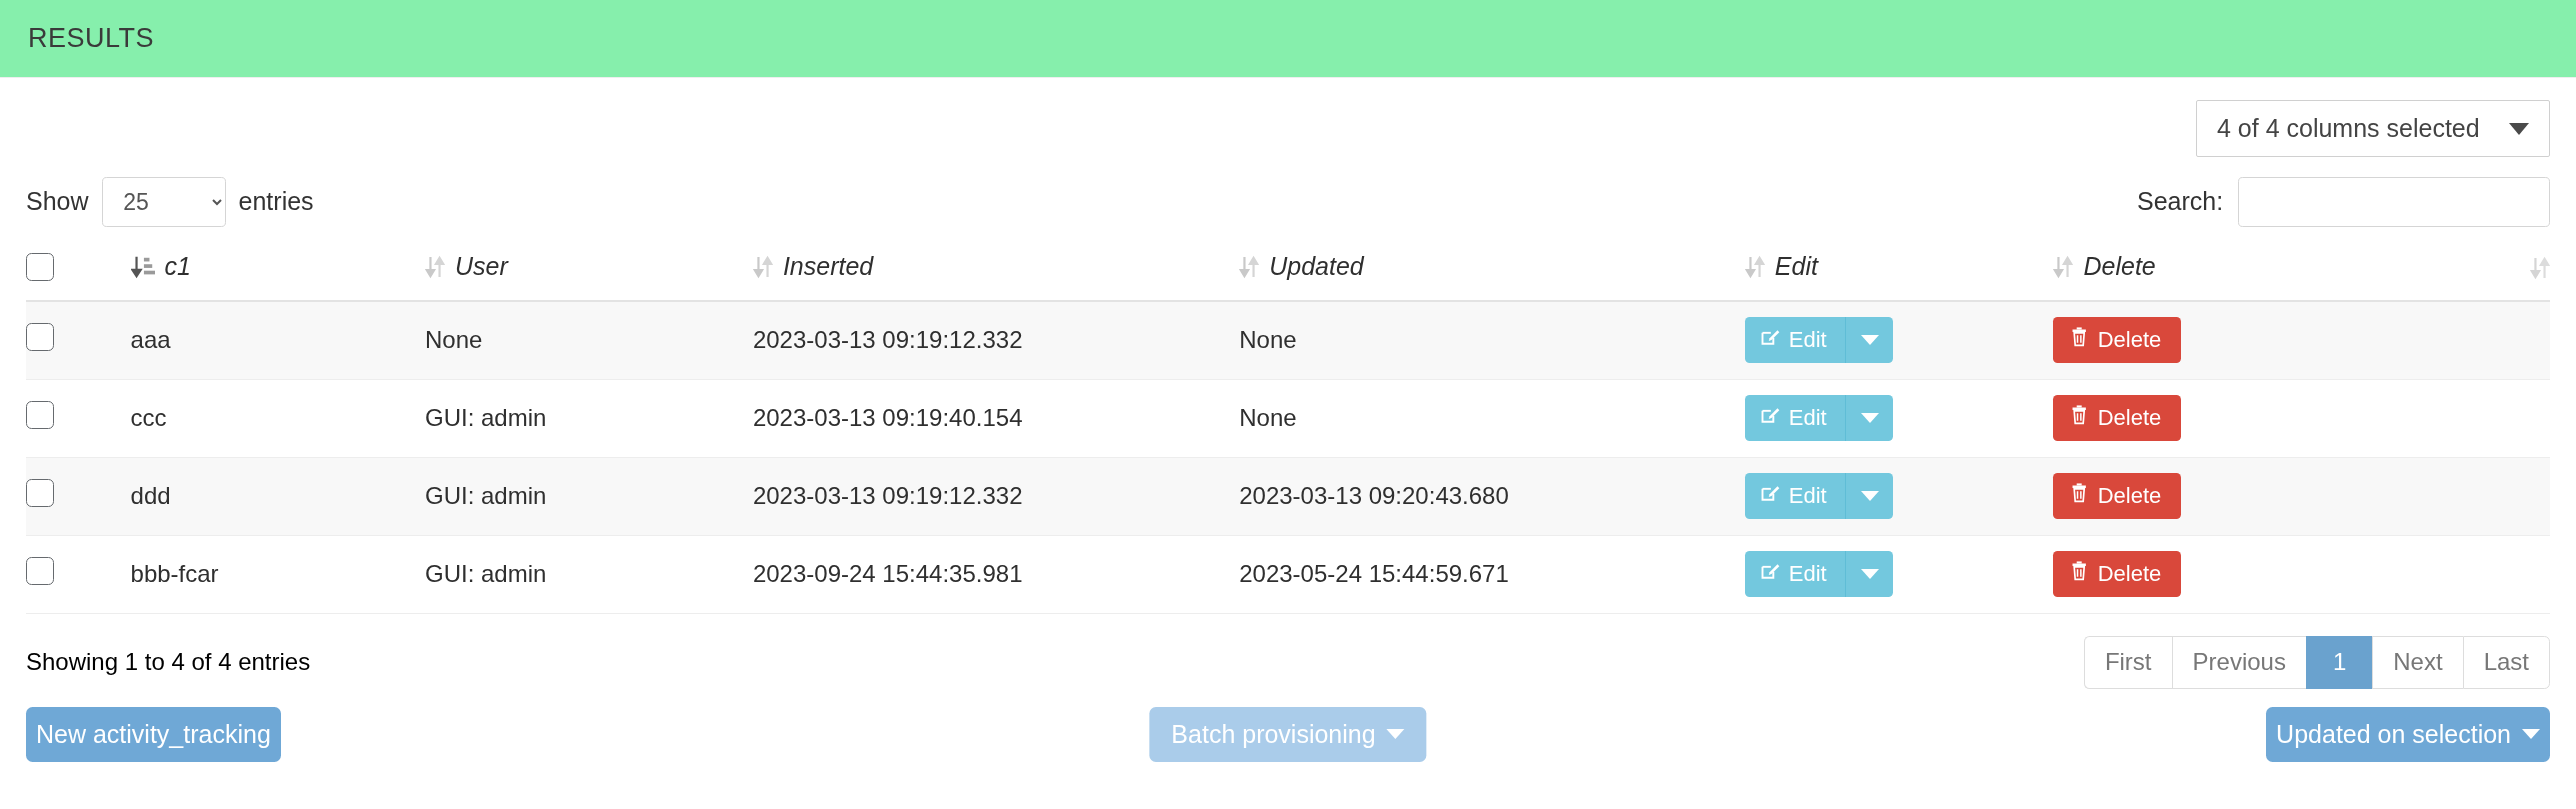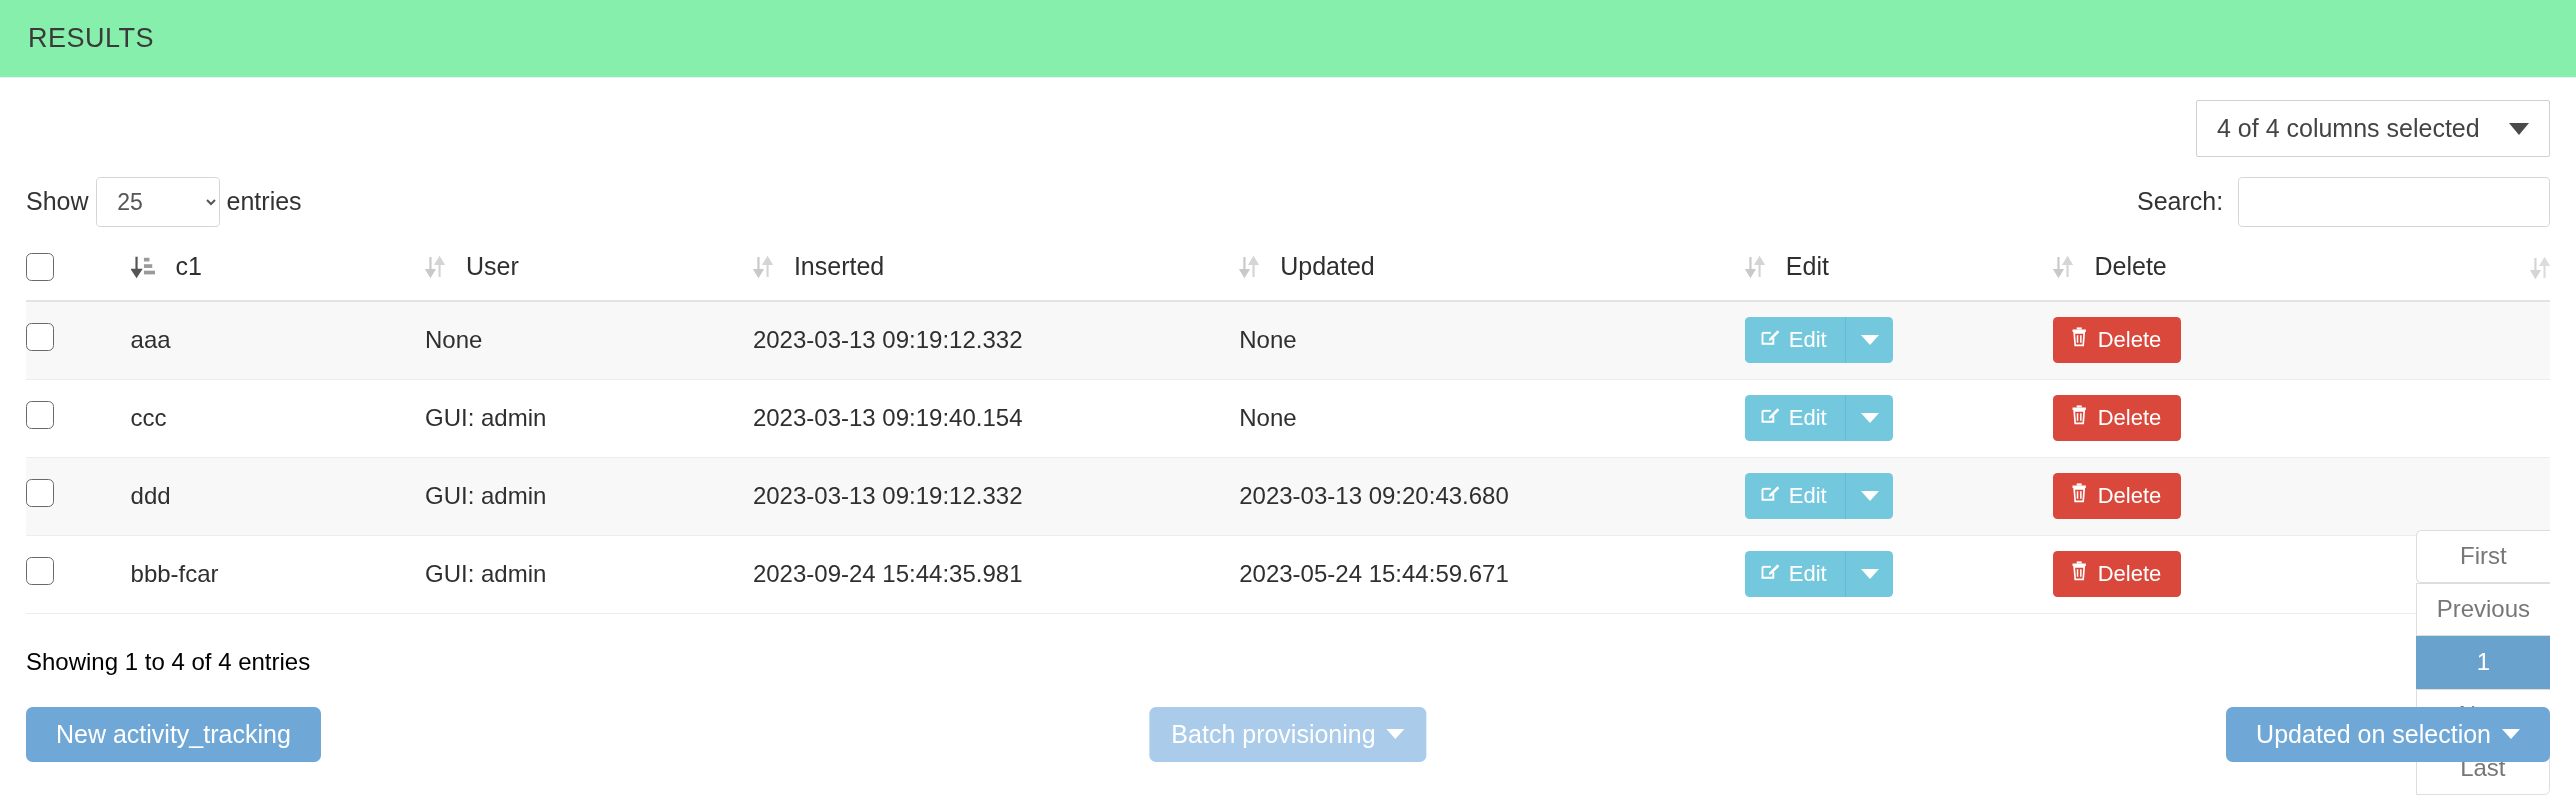--- a/index.html
+++ b/index.html
@@ -76,21 +76,21 @@
     margin-top: 18.4px;
     height: 53px;
   }
   .show-entries {
     display: flex;
     align-items: center;
     font-size: 25px;
     color: #333333;
   }
   .length-select {
-    margin: 0 7px;
+    margin: 0 13px;
     width: 124px;
     height: 50px;
     font-size: 23px;
     font-family: "Liberation Sans", sans-serif;
     color: #555555;
     border: 1.8px solid #d5d5d5;
     border-radius: 4.6px;
     background: #ffffff;
     padding-left: 16.6px;
     box-sizing: border-box;
@@ -132,21 +132,21 @@
   table.dt td {
     font-size: 24px;
     color: #2f2f2f;
     padding: 0;
     height: 77px;
     vertical-align: middle;
     border-bottom: 1.8px solid #ededed;
   }
   tr.odd td { background: #f8f8f8; }
   tr.even td { background: #ffffff; }
-  .th-inner { display: flex; align-items: center; gap: 21px; }
+  .th-inner { display: flex; align-items: center; gap: 10px; font-style: italic; }
   .col-check  { width: 103px; }
   .col-c1     { width: 290px; }
   .col-user   { width: 323px; }
   .col-ins    { width: 479px; }
   .col-upd    { width: 498px; }
   .col-edit   { width: 304px; }
   .col-del    { width: 369px; }
   .col-extra  { width: 120px; }
   
   .cbx {
@@ -210,21 +210,21 @@
   }
   
   .foot-row {
     display: flex;
     justify-content: space-between;
     align-items: center;
     margin-top: 20px;
     height: 57px;
   }
   .info-text { font-size: 24px; color: #000000; }
-  .pagination { display: flex; flex-direction: column; }
+  .pagination { display: flex; }
   .page-btn {
     border: 1.8px solid #dddddd;
     border-right: none;
     background: #ffffff;
     color: #777777;
     font-size: 24px;
     height: 53px;
     min-width: 63px;
     padding: 0 20px;
     display: flex;
@@ -248,21 +248,21 @@
     margin-top: 13px;
     position: relative;
     height: 61px;
   }
   .btn-primary {
     background: #6fa8d6;
     color: #ffffff;
     border: none;
     border-radius: 6.5px;
     height: 55px;
-    padding: 0 30px;
+    padding: 0 10px;
     font-size: 25px;
     display: inline-flex;
     align-items: center;
     gap: 11px;
     cursor: pointer;
     font-family: "Liberation Sans", sans-serif;
   }
   .btn-muted {
     background: #aaccea;
     color: #ffffff;

